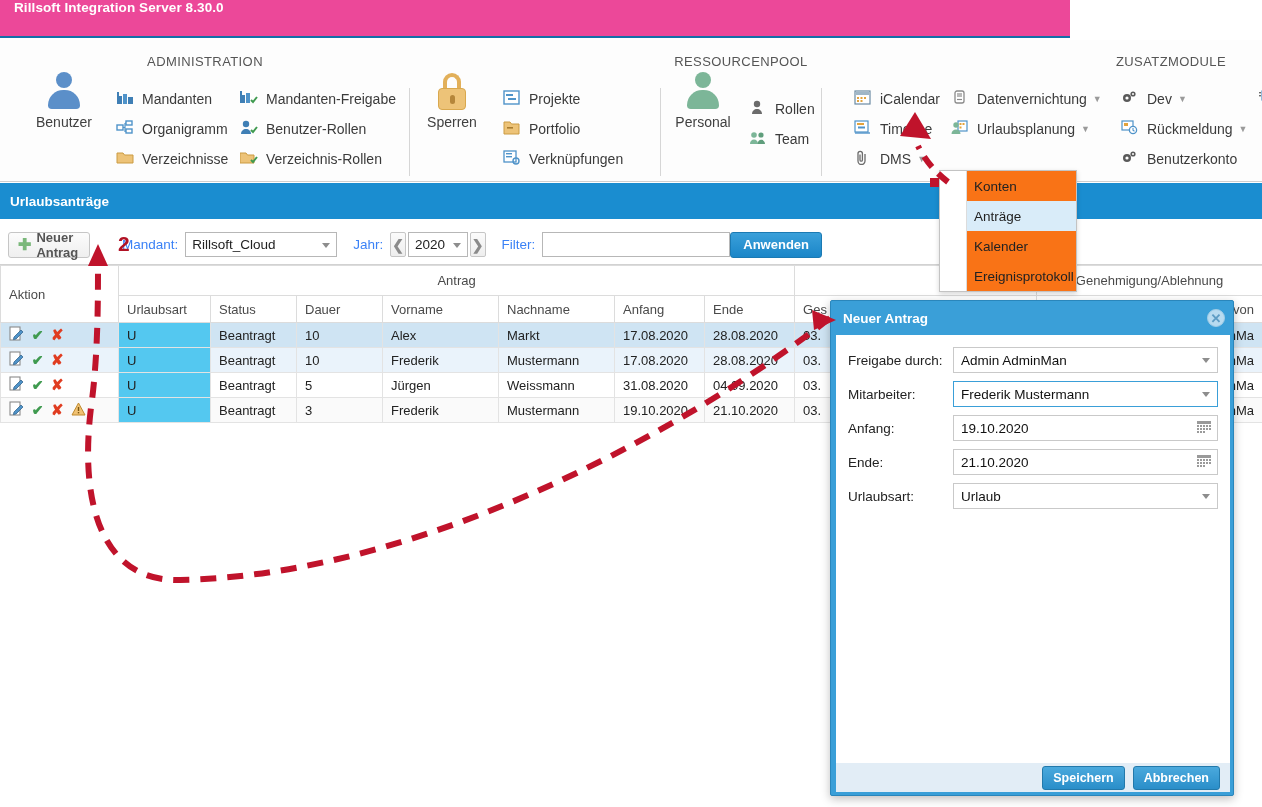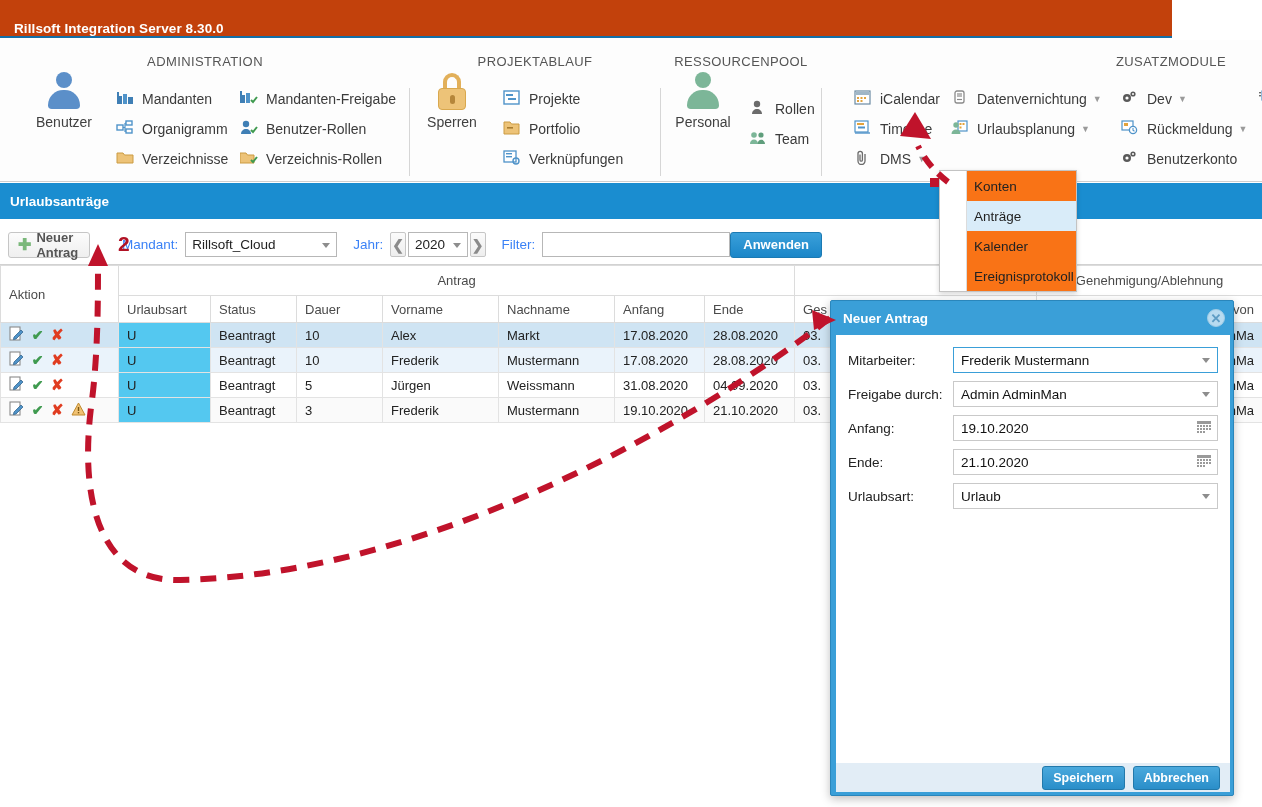--- a/index.html
+++ b/index.html
@@ -8,24 +8,24 @@
     width:1262px; height:807px;
     font-family:"Liberation Sans", sans-serif;
     background:#ffffff;
     position:relative;
     overflow:hidden;
     color:#333;
   }
 
   
   #titlebar{
-    position:absolute; left:0; top:0; width:1172px; height:38px;
-    background:#c2410c;
+    position:absolute; left:0; top:0; width:1070px; height:38px;
+    background:#ec4899;
     border-bottom:2px solid #136fa8;
-    display:flex; align-items:flex-end;
+    display:flex; align-items:flex-start;
   }
   #titlebar .t{
     color:#fff; font-weight:bold; font-size:13.5px; padding-left:14px;
     letter-spacing:.1px;
   }
 
   
   #ribbon{
     position:absolute; left:0; top:40px; width:1262px; height:142px;
     background:#fdfdfd; border-bottom:1px solid #cfcfcf;
@@ -304,21 +304,20 @@
               <path d="M11 10l2 2 4-5" stroke="#3f9a4f" stroke-width="2" fill="none"></path>
             </svg>
         </span>
         <span>Verzeichnis-Rollen</span>
       </div>
     </div>
     <div class="divider" style="left:409px;"></div>
   </div>
 
   <div class="ribgroup" style="left:410px;width:250px;">
-    <div class="gtitle">PROJEKTABLAUF</div>
     <div class="bigbtn" style="left:0px;">
       <div class="lock-big">
         <div class="shackle"></div>
           <div class="bodyb"></div>
           <div class="kh"></div>
       </div>
       <div class="lbl">Sperren</div>
     </div>
     <div class="smallitems" style="left:93px;">
       <div class="sitem">
@@ -680,31 +679,31 @@
 </div>
 
 <div id="dialog">
   <div class="dtitle">
     <span>Neuer Antrag</span>
     <span class="closeIc">✕</span>
   </div>
   <div class="dbody">
 
     <div class="frow">
+      <div class="flab">Freigabe durch:</div>
+      <div class="fctl">
+        <div class="finp">Admin AdminMan</div>
+        <span class="dropArr"></span>
+      </div>
+    </div>
+
+    <div class="frow">
       <div class="flab">Mitarbeiter:</div>
       <div class="fctl">
         <div class="finp focus">Frederik Mustermann</div>
-        <span class="dropArr"></span>
-      </div>
-    </div>
-
-    <div class="frow">
-      <div class="flab">Freigabe durch:</div>
-      <div class="fctl">
-        <div class="finp">Admin AdminMan</div>
         <span class="dropArr"></span>
       </div>
     </div>
 
     <div class="frow">
       <div class="flab">Anfang:</div>
       <div class="fctl">
         <div class="finp">19.10.2020</div>
         <span class="calIc">
           <svg width="14" height="14" viewBox="0 0 14 14">

